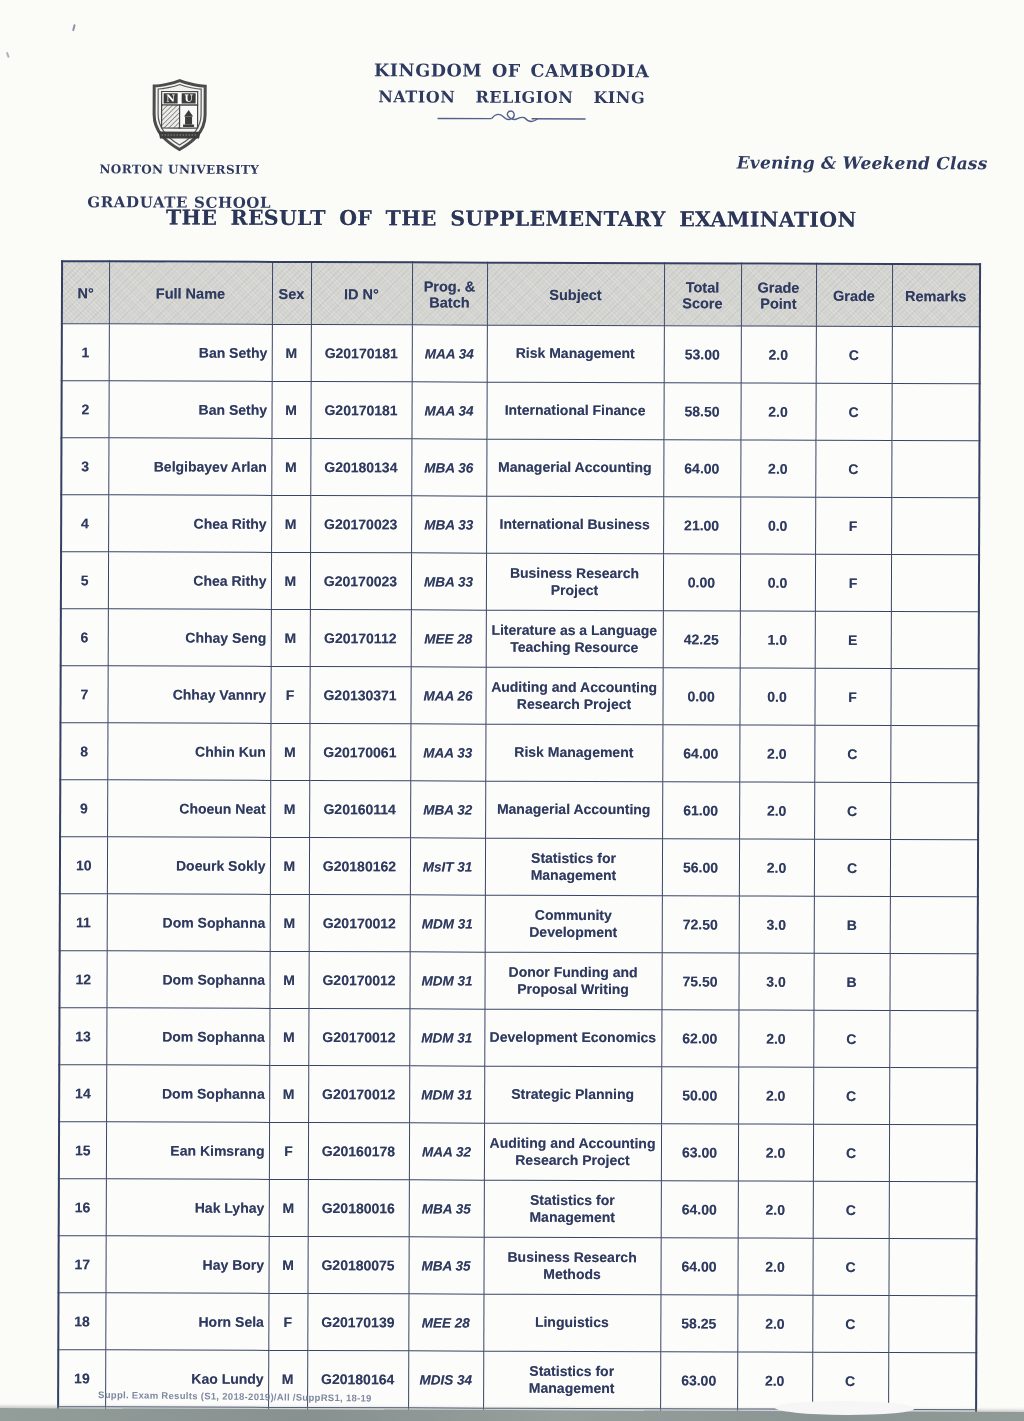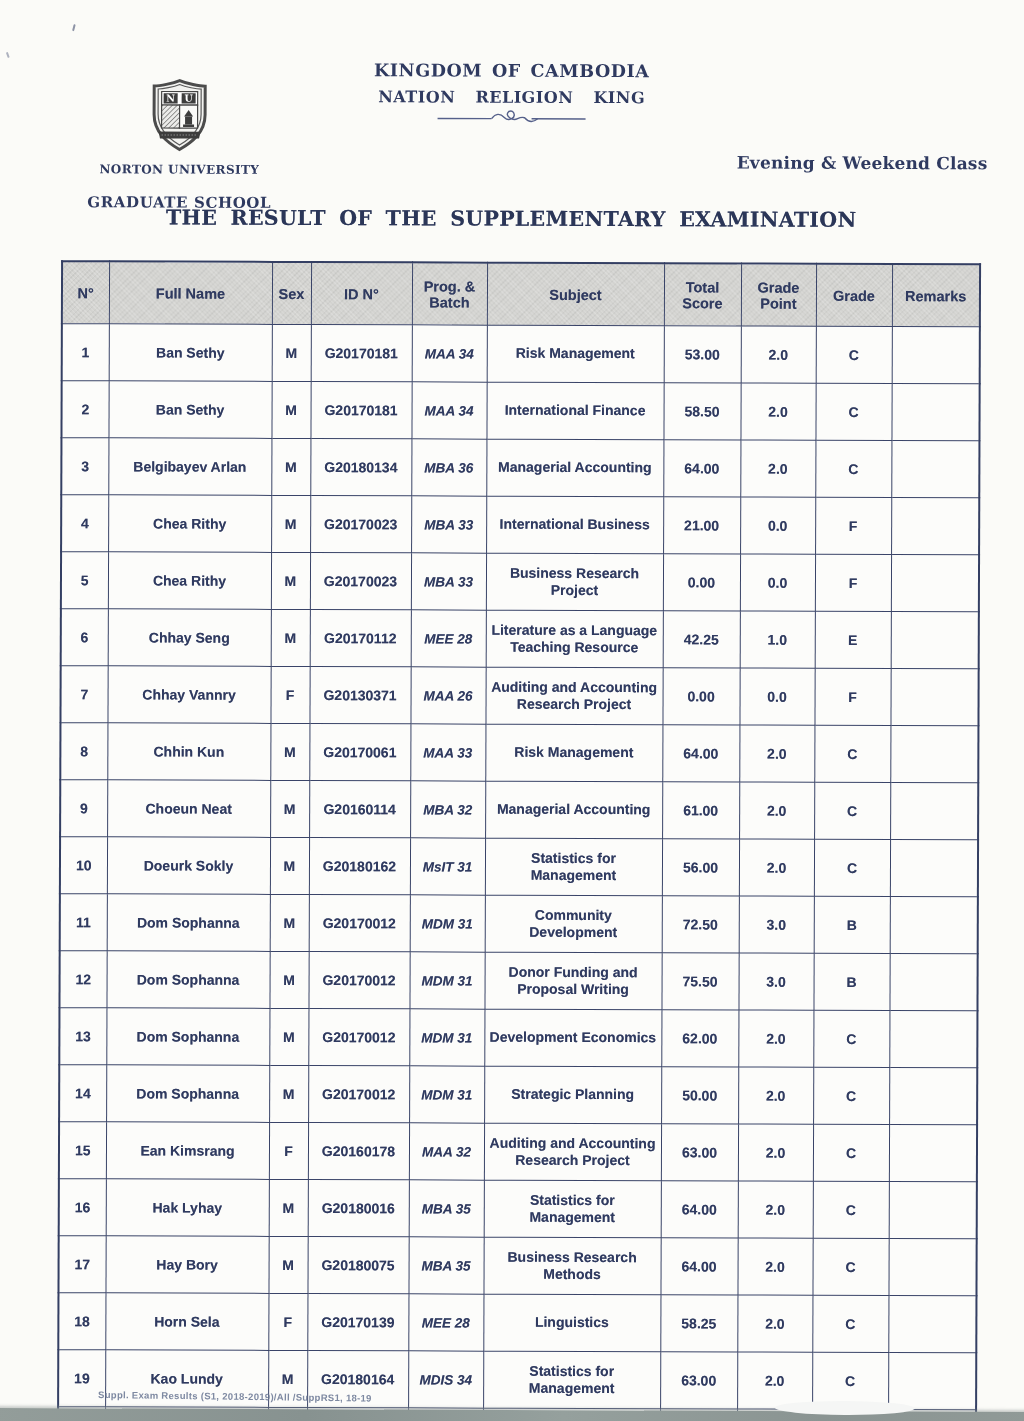--- a/index.html
+++ b/index.html
@@ -23,21 +23,21 @@
   }
   .school-name{
     font-family:"DejaVu Serif", serif;font-weight:bold;
     font-size:15px;letter-spacing:.6px;margin-top:17px;
   }
   .center-block{position:absolute;left:50%;top:60px;transform:translateX(-50%);text-align:center;width:520px;}
   .kingdom{font-family:"DejaVu Serif", serif;font-weight:bold;font-size:17.5px;letter-spacing:.6px;word-spacing:3px;}
   .motto{font-family:"DejaVu Serif", serif;font-weight:bold;font-size:16px;margin-top:7px;word-spacing:14px;letter-spacing:.5px;}
   .ornament{margin-top:2px;}
   .right-block{position:absolute;right:36px;top:150px;text-align:right;line-height:1.35;}
-  .class-info,.academic-year{font-family:"DejaVu Serif", serif;font-weight:bold;font-size:17px;letter-spacing:.2px;}
+  .class-info,.academic-year{font-family:"DejaVu Serif", serif;font-weight:bold;font-size:17px;letter-spacing:.2px;font-style:italic;}
 
   .doc-title{
     position:absolute;top:206px;left:0;width:100%;text-align:center;
     font-family:"DejaVu Serif", serif;font-weight:bold;font-size:20.5px;
     word-spacing:6px;letter-spacing:.3px;color:#2b3658;
     text-shadow:0 0 .6px rgba(43,54,88,.55);
   }
 
   
   table.results{
@@ -53,21 +53,21 @@
   table.results{border:2.4px solid #343f63;}
   table.results th{
     height:57px;font-size:14.5px;font-weight:bold;text-align:center;padding:2px 3px;
     background-color:var(--header-bg,#d3d3d0);
     background-image:
       repeating-linear-gradient(45deg, rgba(255,255,255,.22) 0 1px, rgba(0,0,0,0) 1px 3px),
       repeating-linear-gradient(135deg, rgba(108,110,108,.12) 0 1px, rgba(0,0,0,0) 1px 4px);
   }
   table.results td{height:52px;padding:2px 4px;background:#fcfcfa;}
   td.col-no, td.col-sex, td.col-id, td.col-batch, td.col-score, td.col-point, td.col-grade{text-align:center;}
-  td.col-name{text-align:center;padding-left:7px;}
+  td.col-name{text-align:right;padding-left:7px;}
   td.col-subject{text-align:center;padding-left:6px;font-size:14px;line-height:1.25;}
   td.col-batch{font-size:13.5px;font-style:italic;}
   td.shaded{
     background-color:var(--shaded-bg,#c2c2be);
     background-image:
       repeating-linear-gradient(45deg, rgba(255,255,255,.18) 0 1px, rgba(0,0,0,0) 1px 3px),
       repeating-linear-gradient(135deg, rgba(95,97,95,.14) 0 1px, rgba(0,0,0,0) 1px 4px);
     margin-left: 19px;
   }
 

